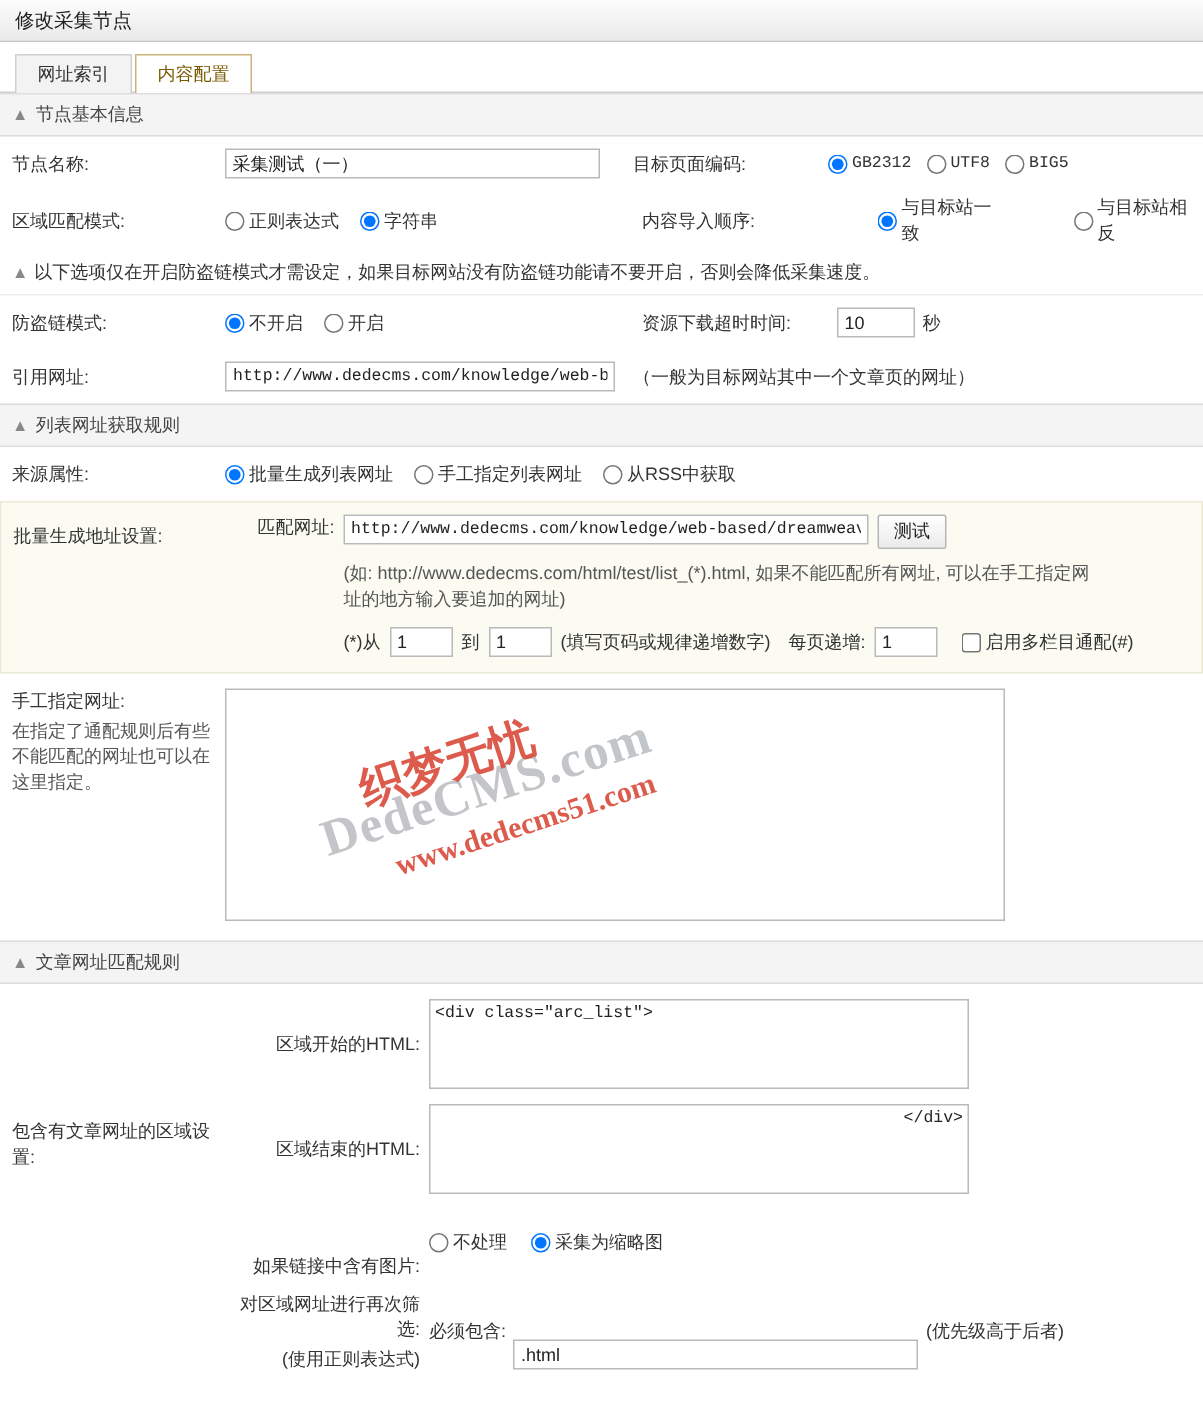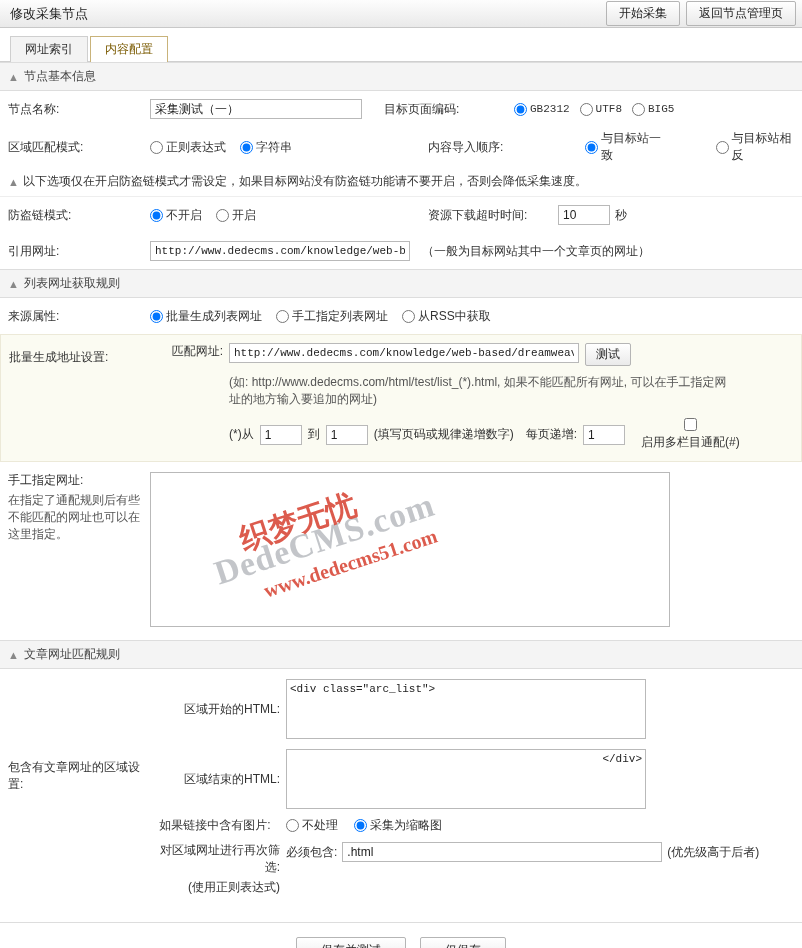--- a/index.html
+++ b/index.html
@@ -113,40 +113,36 @@
 
   .sub{font-size:12px;color:#333;}
 </style>
 </head>
 <body>
 
 <div class="page">
 
   <div class="titlebar">
     <div class="ttl">修改采集节点</div>
-    <div class="btns">
-      <button class="btn">开始采集</button>
-      <button class="btn">返回节点管理页</button>
-    </div>
   </div>
 
   <div class="tabs">
     <div class="tab">网址索引</div>
     <div class="tab active">内容配置</div>
   </div>
 
   <div class="sec-head">
     <span class="caret">▲</span>
     <span>节点基本信息</span>
   </div>
 
   <div class="row">
     <div class="lbl">节点名称:</div>
     <div class="cell">
-      <input type="text" style="width: 212px;" value="采集测试（一）">
+      <input type="text" style="width: 250px;" value="采集测试（一）">
     </div>
     <div class="half" style="padding-left:22px;">
       <div class="halflbl">目标页面编码:</div>
       <label class="radio">
         <input type="radio" name="charset" checked="" style="">
         <span class="mono12">GB2312</span>
       </label>
       <label class="radio">
         <input type="radio" name="charset" style="">
         <span class="mono12">UTF8</span>
@@ -249,21 +245,21 @@
         </div>
         <div class="hint" style="margin:8px 0 10px 78px;width:500px;">(如: http://www.dedecms.com/html/test/list_(*).html, 如果不能匹配所有网址, 可以在手工指定网址的地方输入要追加的网址)</div>
         <div style="display:flex;align-items:center;gap:6px;margin-left:78px;">
           <span>(*)从</span>
           <input type="text" style="width: 42px;" value="1">
           <span>到</span>
           <input type="text" style="width: 42px;" value="1">
           <span class="sub">(填写页码或规律递增数字)</span>
           <span style="margin-left:6px;">每页递增:</span>
           <input type="text" style="width: 42px;" value="1">
-          <label class="radio" style="margin-left:10px;flex-direction:column;">
+          <label class="radio" style="margin-left:10px;">
             <input type="checkbox" style="">
             <span>启用多栏目通配(#)</span>
           </label>
         </div>
       </div>
     </div>
   </div>
 
   <div style="display:flex;padding:10px 0 10px 0;">
     <div class="lbl">
@@ -290,39 +286,39 @@
     <div style="flex:1;">
       <div style="display:flex;align-items:flex-start;gap:6px;margin-bottom:10px;">
         <span style="width:130px;text-align:right;padding-top:22px;">区域开始的HTML:</span>
         <textarea style="width: 360px; height: 60px;">&lt;div class="arc_list"&gt;</textarea>
       </div>
       <div style="display:flex;align-items:flex-start;gap:6px;margin-bottom:8px;">
         <span style="width:130px;text-align:right;padding-top:22px;">区域结束的HTML:</span>
         <textarea style="width: 360px; height: 60px; text-align: right;">&lt;/div&gt;</textarea>
       </div>
       <div style="display:flex;align-items:center;gap:6px;margin-bottom:8px;">
-        <span style="width:130px;text-align:center;">如果链接中含有图片:</span>
+        <span style="width:130px;text-align:right;margin-top:32px;">如果链接中含有图片:</span>
         <label class="radio">
           <input type="radio" name="imghandle" style="">
           <span>不处理</span>
         </label>
         <label class="radio">
           <input type="radio" name="imghandle" checked="" style="">
           <span>采集为缩略图</span>
         </label>
       </div>
       <div style="display:flex;align-items:flex-start;gap:6px;margin-bottom:8px;">
         <div style="width:130px;text-align:right;">
           <div>对区域网址进行再次筛选:</div>
           <div style="margin-top:3px;">(使用正则表达式)</div>
         </div>
         <div>
           <div style="display:flex;align-items:center;gap:5px;margin-bottom:10px;">
             <span>必须包含:</span>
-            <input type="text" style="width: 320px;" value=".html">
+            <input type="text" style="width: 270px; margin-top: 32px;" value=".html">
             <span class="sub">(优先级高于后者)</span>
           </div>
         </div>
       </div>
     </div>
   </div>
 
   <div class="footer">
     <button class="btn">保存并测试</button>
     <button class="btn">仅保存</button>

